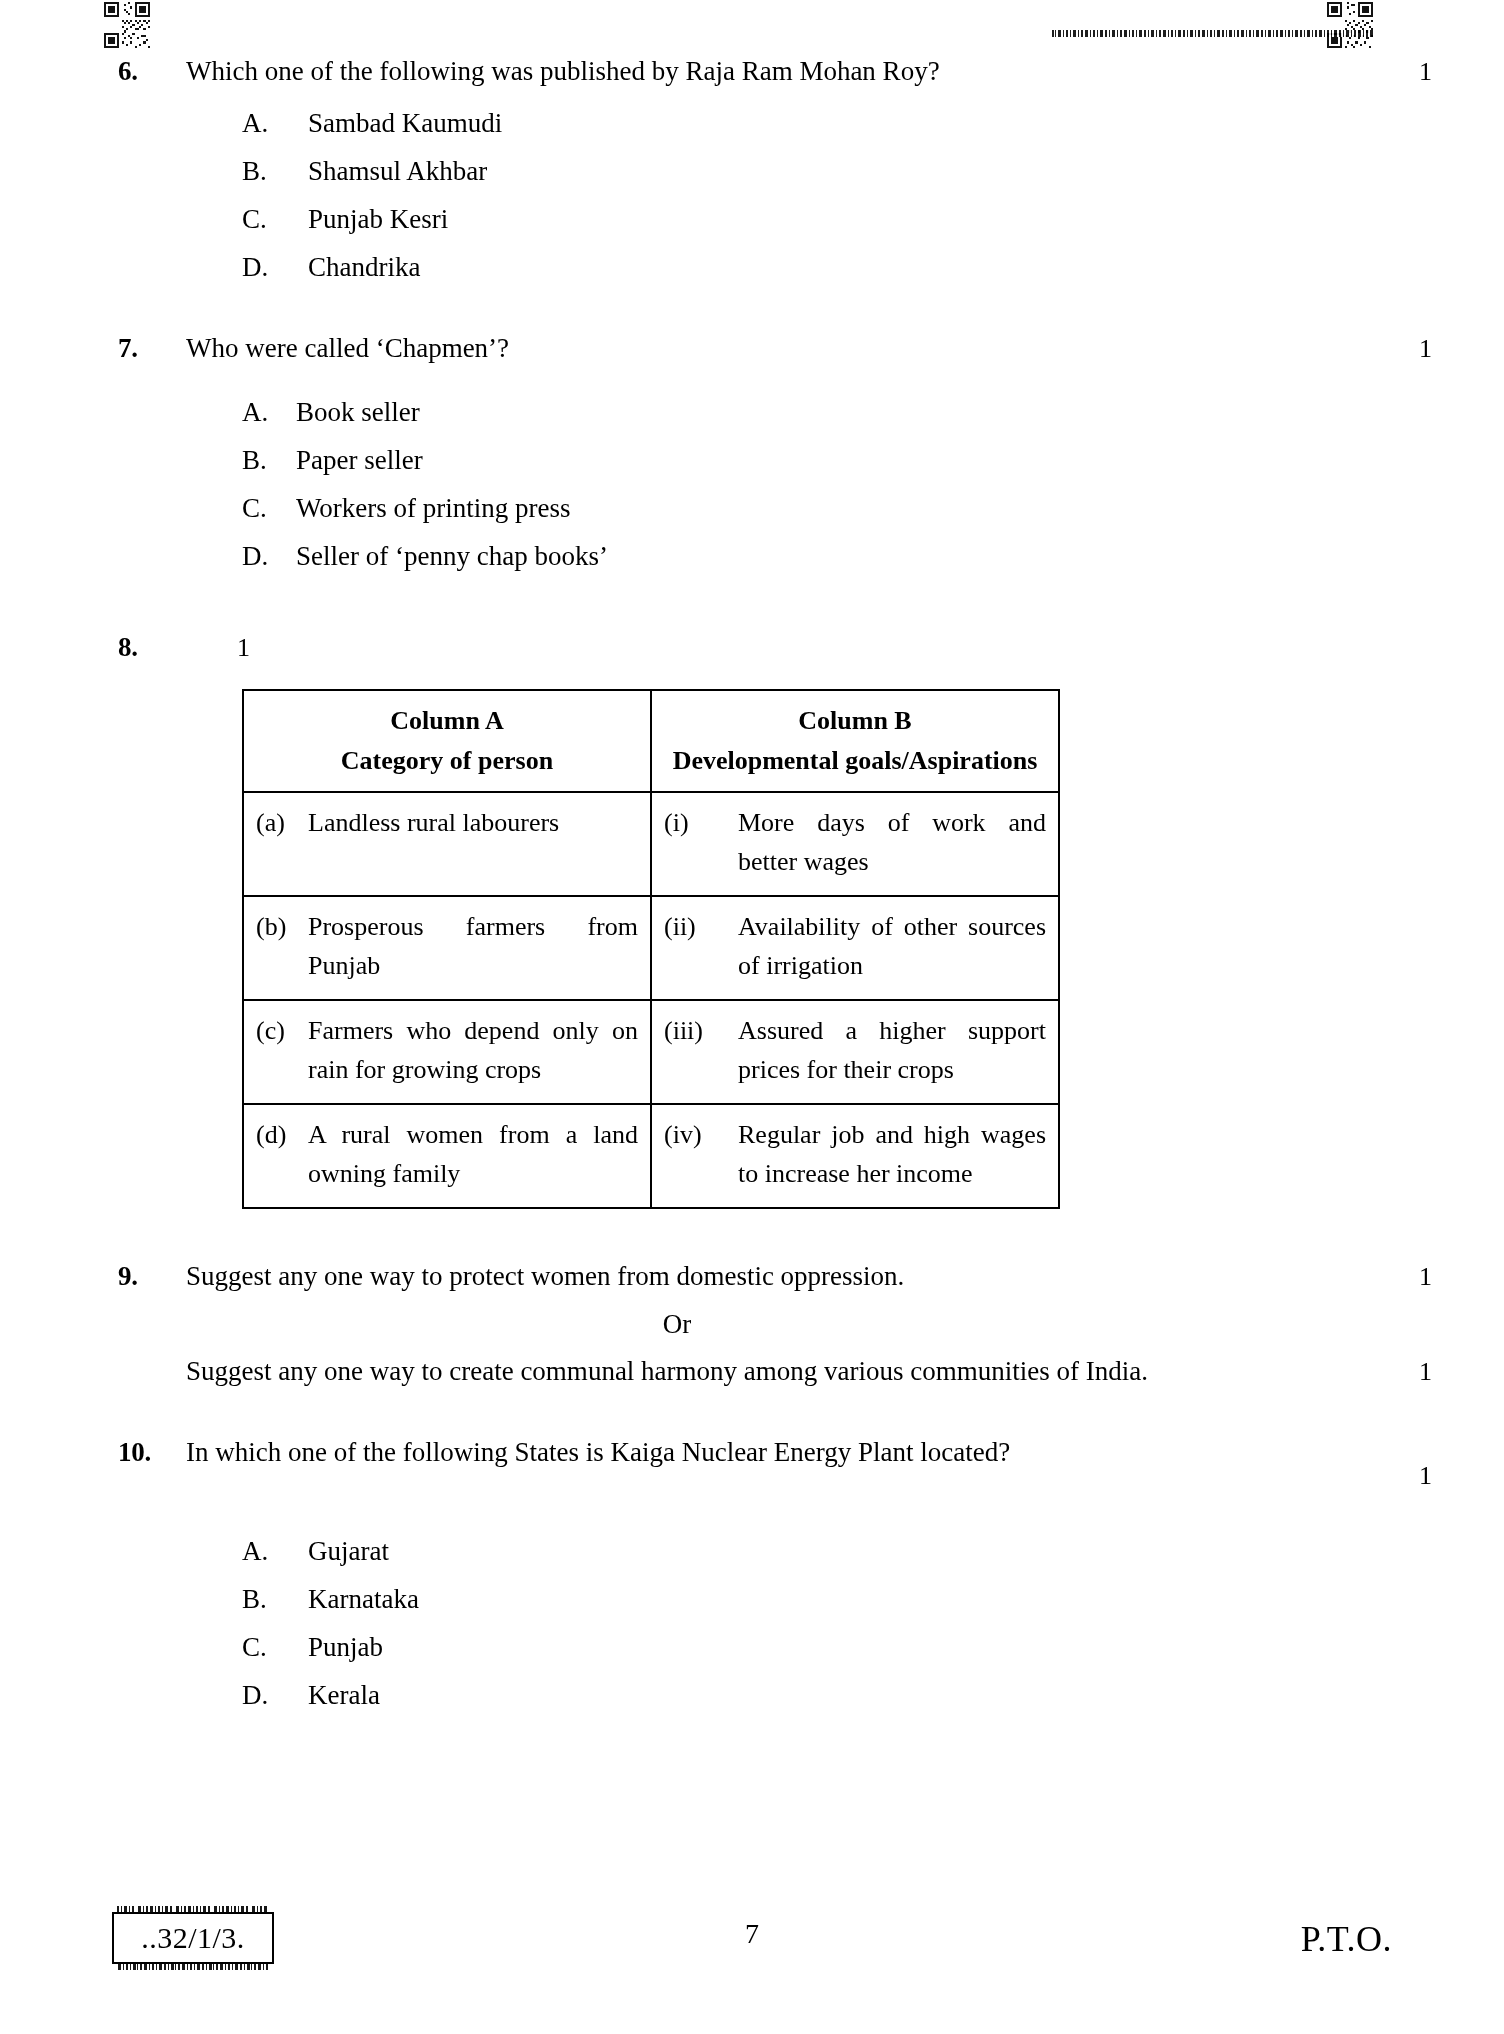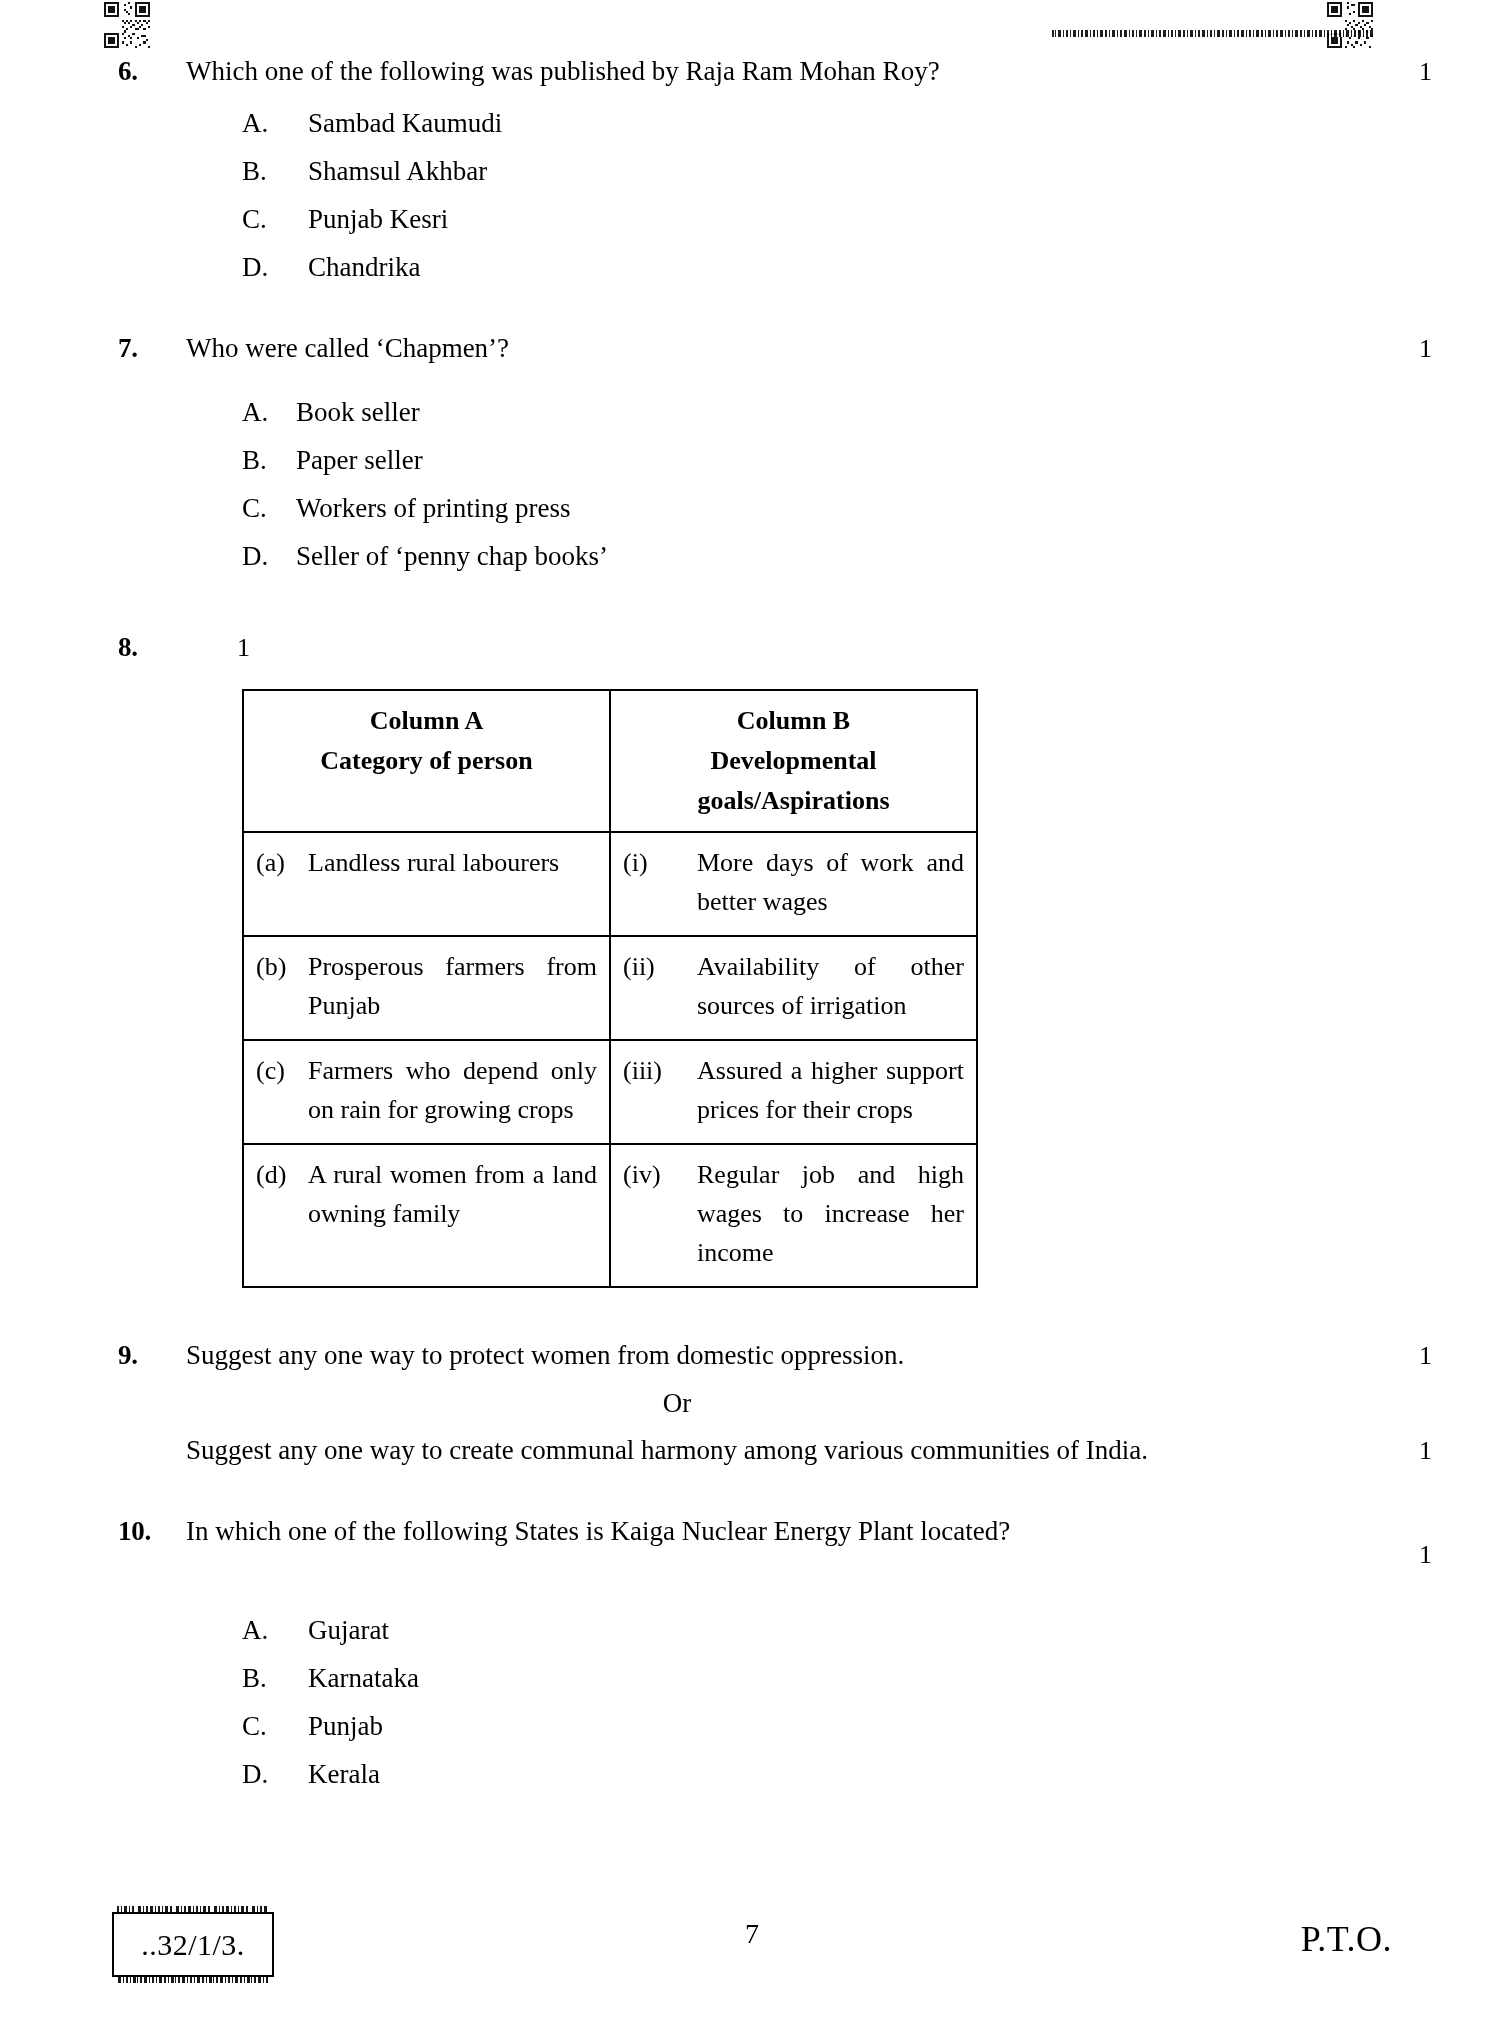--- a/index.html
+++ b/index.html
@@ -95,21 +95,21 @@
   .opts-tight .lbl { flex: 0 0 54px; }
 
   
   .tbl-wrap {
     padding-left: 56px;
     padding-right: 6px;
     margin-top: 18px;
   }
   table.match {
     border-collapse: collapse;
-    width: 736px;
+    width: 818px;
     table-layout: fixed;
     padding-left: 36px;
   }
   table.match td, table.match th {
     border: 2px solid #000000;
     vertical-align: top;
     padding: 10px 12px 14px 12px;
   }
   table.match th {
     text-align: center;
@@ -151,21 +151,21 @@
     position: absolute;
     left: 0; right: 0;
     bottom: 52px;
     height: 70px;
   }
   .code-box {
     position: absolute;
     left: 112px;
     top: 0;
     width: 162px;
-    height: 65px;
+    height: 52px;
     border: 2px solid #000000;
     box-sizing: border-box;
   }
   .code-box .code-text {
     position: absolute;
     left: 0; right: 0;
     top: 50%;
     transform: translateY(-50%);
     text-align: center;
     font-size: 30px;

